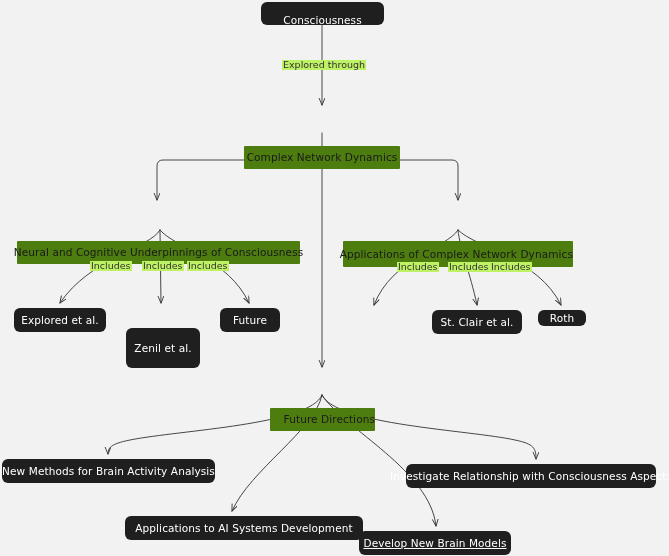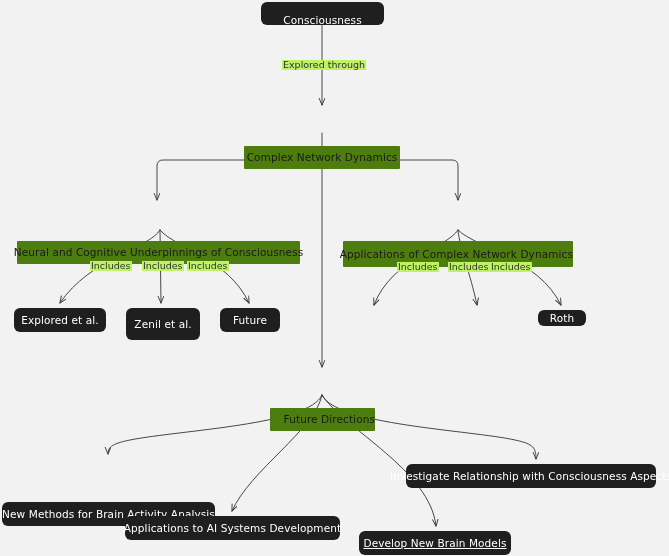--- a/index.html
+++ b/index.html
@@ -105,47 +105,50 @@
     </div>
 
   <div class="node node-accent" style="left: 343px; top: 205px; width: 230px; height: 26px; justify-content: flex-end;">
       <span>Applications of Complex Network Dynamics</span>
     </div>
 
   <div class="node node-dark" style="left: 14px; top: 308px; width: 92px; height: 24px;">
       <span>Explored et al.</span>
     </div>
 
-  <div class="node node-dark" style="left: 126px; top: 308px; width: 74px; height: 32px;">
+  <div class="node node-dark" style="left: 126px; top: 328px; width: 74px; height: 40px;">
       <span>Zenil et al.</span>
     </div>
 
   <div class="node node-dark" style="left: 220px; top: 308px; width: 60px; height: 24px;">
       <span>Future</span>
     </div>
 
 
+  <div class="node node-dark" style="left: 432px; top: 310px; width: 90px; height: 24px;">
+      <span>St. Clair et al.</span>
+    </div>
 
   <div class="node node-dark" style="left: 538px; top: 310px; width: 48px; height: 16px;">
       <span>Roth</span>
     </div>
 
   <div class="node node-accent" style="left: 270px; top: 372px; width: 105px; height: 23px; justify-content: flex-end;">
       <span>Future Directions</span>
     </div>
 
-  <div class="node node-dark" style="left: 2px; top: 459px; width: 213px; height: 24px; margin-top: 43px;">
+  <div class="node node-dark" style="left: 2px; top: 459px; width: 213px; height: 24px;">
       <span>New Methods for Brain Activity Analysis</span>
     </div>
 
   <div class="node node-dark" style="left: 406px; top: 464px; width: 250px; height: 24px;">
       <span>Investigate Relationship with Consciousness Aspects</span>
     </div>
 
-  <div class="node node-dark" style="left: 125px; top: 516px; width: 215px; height: 24px;">
+  <div class="node node-dark" style="left: 125px; top: 516px; width: 238px; height: 24px;">
       <span>Applications to AI Systems Development</span>
     </div>
 
   <div class="node node-dark" style="left: 359px; top: 531px; width: 152px; height: 24px; text-decoration: underline;">
       <span>Develop New Brain Models</span>
     </div>
 
   <div class="edge-label" style="left: 282px; top: 60px;">Explored through</div>
   <div class="edge-label" style="left: 90px; top: 261px;">Includes</div>
   <div class="edge-label" style="left: 142px; top: 261px;">Includes</div>

